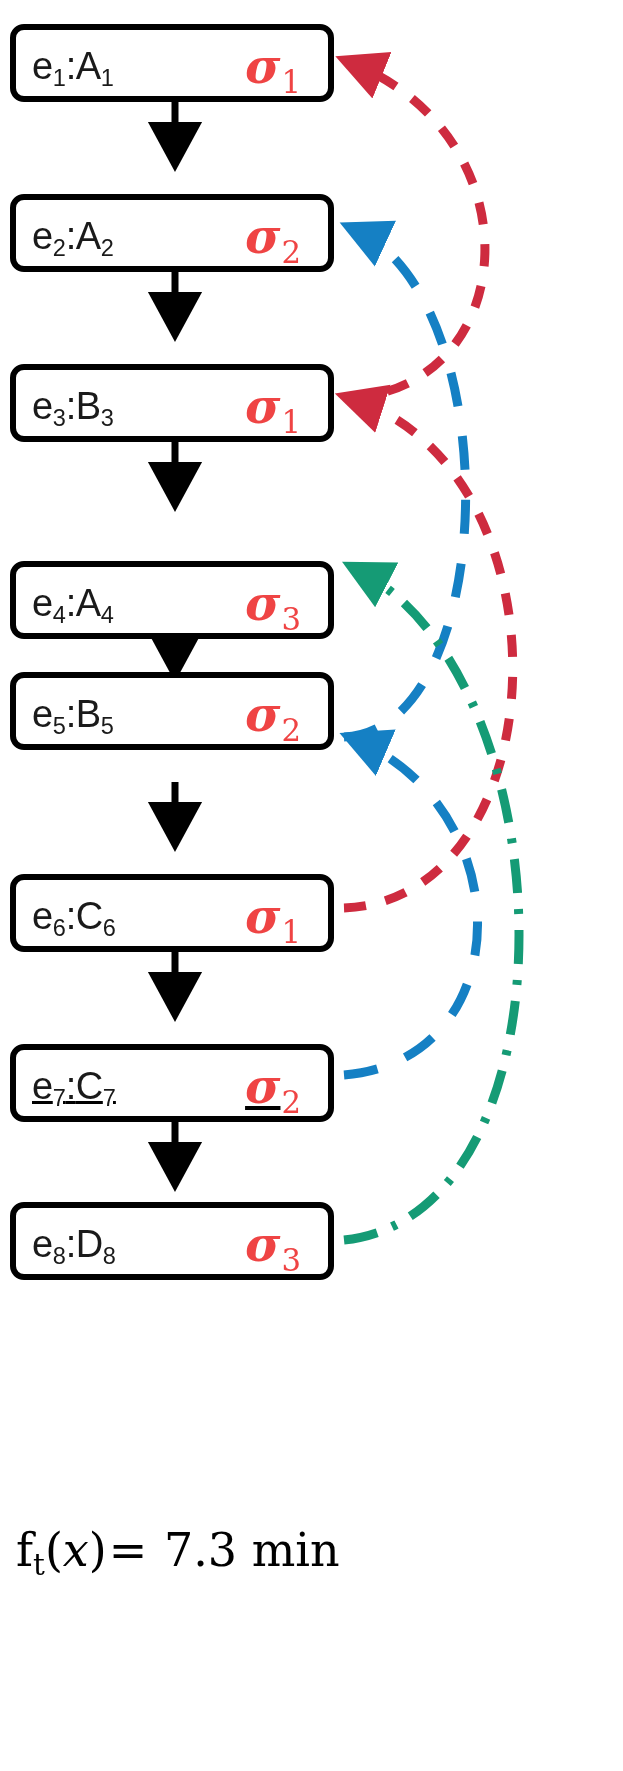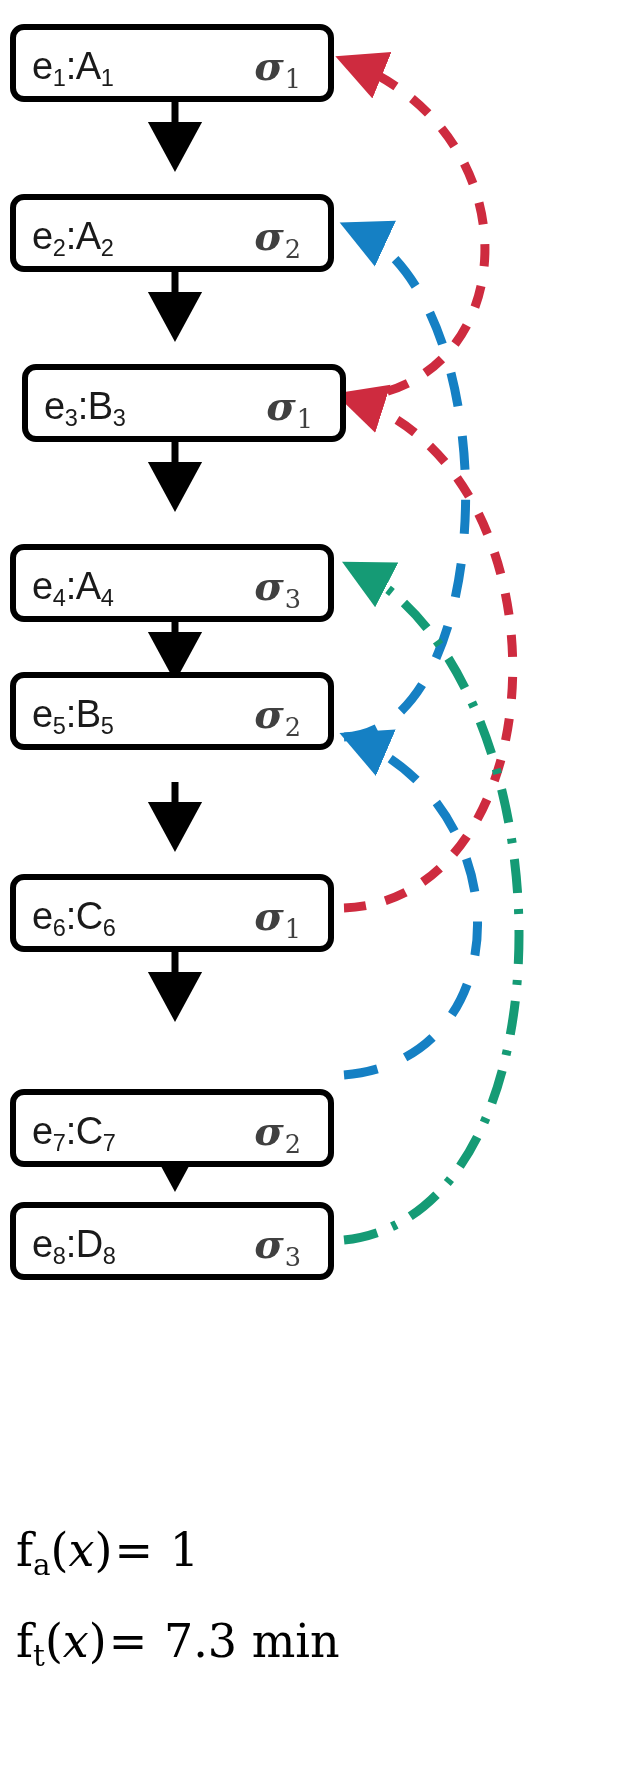--- a/index.html
+++ b/index.html
@@ -45,24 +45,24 @@
   }
   .node-label sub {
     font-size: 0.62em;
     vertical-align: baseline;
     position: relative;
     top: 0.30em;
     letter-spacing: 0;
   }
   .node-sigma {
     font-family: "DejaVu Serif", serif;
-    font-size: 40px;
+    font-size: 48px;
     font-style: italic;
     font-weight: bold;
-    color: #404040;
+    color: #ef4444;
     white-space: nowrap;
     line-height: 1;
     padding-right: 6px;
     text-align: right;
   }
   .node-sigma sub {
     font-size: 0.64em;
     font-style: normal;
     font-weight: normal;
     font-family: "DejaVu Serif", serif;
@@ -159,30 +159,30 @@
 
   <div class="node-box" style="top:194px;">
     <span class="node-label">
       e<sub>2</sub><span>:</span><span>A</span><sub>2</sub>
     </span>
     <span class="node-sigma">
       <span>σ</span><sub>2</sub>
     </span>
   </div>
 
-  <div class="node-box" style="top:364px;margin-left:12px;">
+  <div class="node-box" style="top:364px;">
     <span class="node-label">
       e<sub>3</sub><span>:</span><span>B</span><sub>3</sub>
     </span>
     <span class="node-sigma">
       <span>σ</span><sub>1</sub>
     </span>
   </div>
 
-  <div class="node-box" style="top:544px;">
+  <div class="node-box" style="top:561px;">
     <span class="node-label">
       e<sub>4</sub><span>:</span><span>A</span><sub>4</sub>
     </span>
     <span class="node-sigma">
       <span>σ</span><sub>3</sub>
     </span>
   </div>
 
   <div class="node-box" style="top:672px;">
     <span class="node-label">
@@ -195,43 +195,40 @@
 
   <div class="node-box" style="top:874px;">
     <span class="node-label">
       e<sub>6</sub><span>:</span><span>C</span><sub>6</sub>
     </span>
     <span class="node-sigma">
       <span>σ</span><sub>1</sub>
     </span>
   </div>
 
-  <div class="node-box" style="top:1089px;">
+  <div class="node-box" style="top:1044px;text-decoration:underline;">
     <span class="node-label">
       e<sub>7</sub><span>:</span><span>C</span><sub>7</sub>
     </span>
     <span class="node-sigma">
       <span>σ</span><sub>2</sub>
     </span>
   </div>
 
   <div class="node-box" style="top:1202px;">
     <span class="node-label">
       e<sub>8</sub><span>:</span><span>D</span><sub>8</sub>
     </span>
     <span class="node-sigma">
       <span>σ</span><sub>3</sub>
     </span>
   </div>
 
   <div class="formula-block">
 
-    <div class="formula-line">
-      <span class="fname">f</span><span class="fsub">a</span><span>(</span><span class="fvar">x</span><span>)</span><span class="fop">=</span> <span>1</span>
-    </div>
 
 
     <div class="formula-line">
       <span class="fname">f</span><span class="fsub">t</span><span>(</span><span class="fvar">x</span><span>)</span><span class="fop">=</span> <span>7.3</span> <span>min</span>
     </div>
 
   </div>
 
 </div>
 

